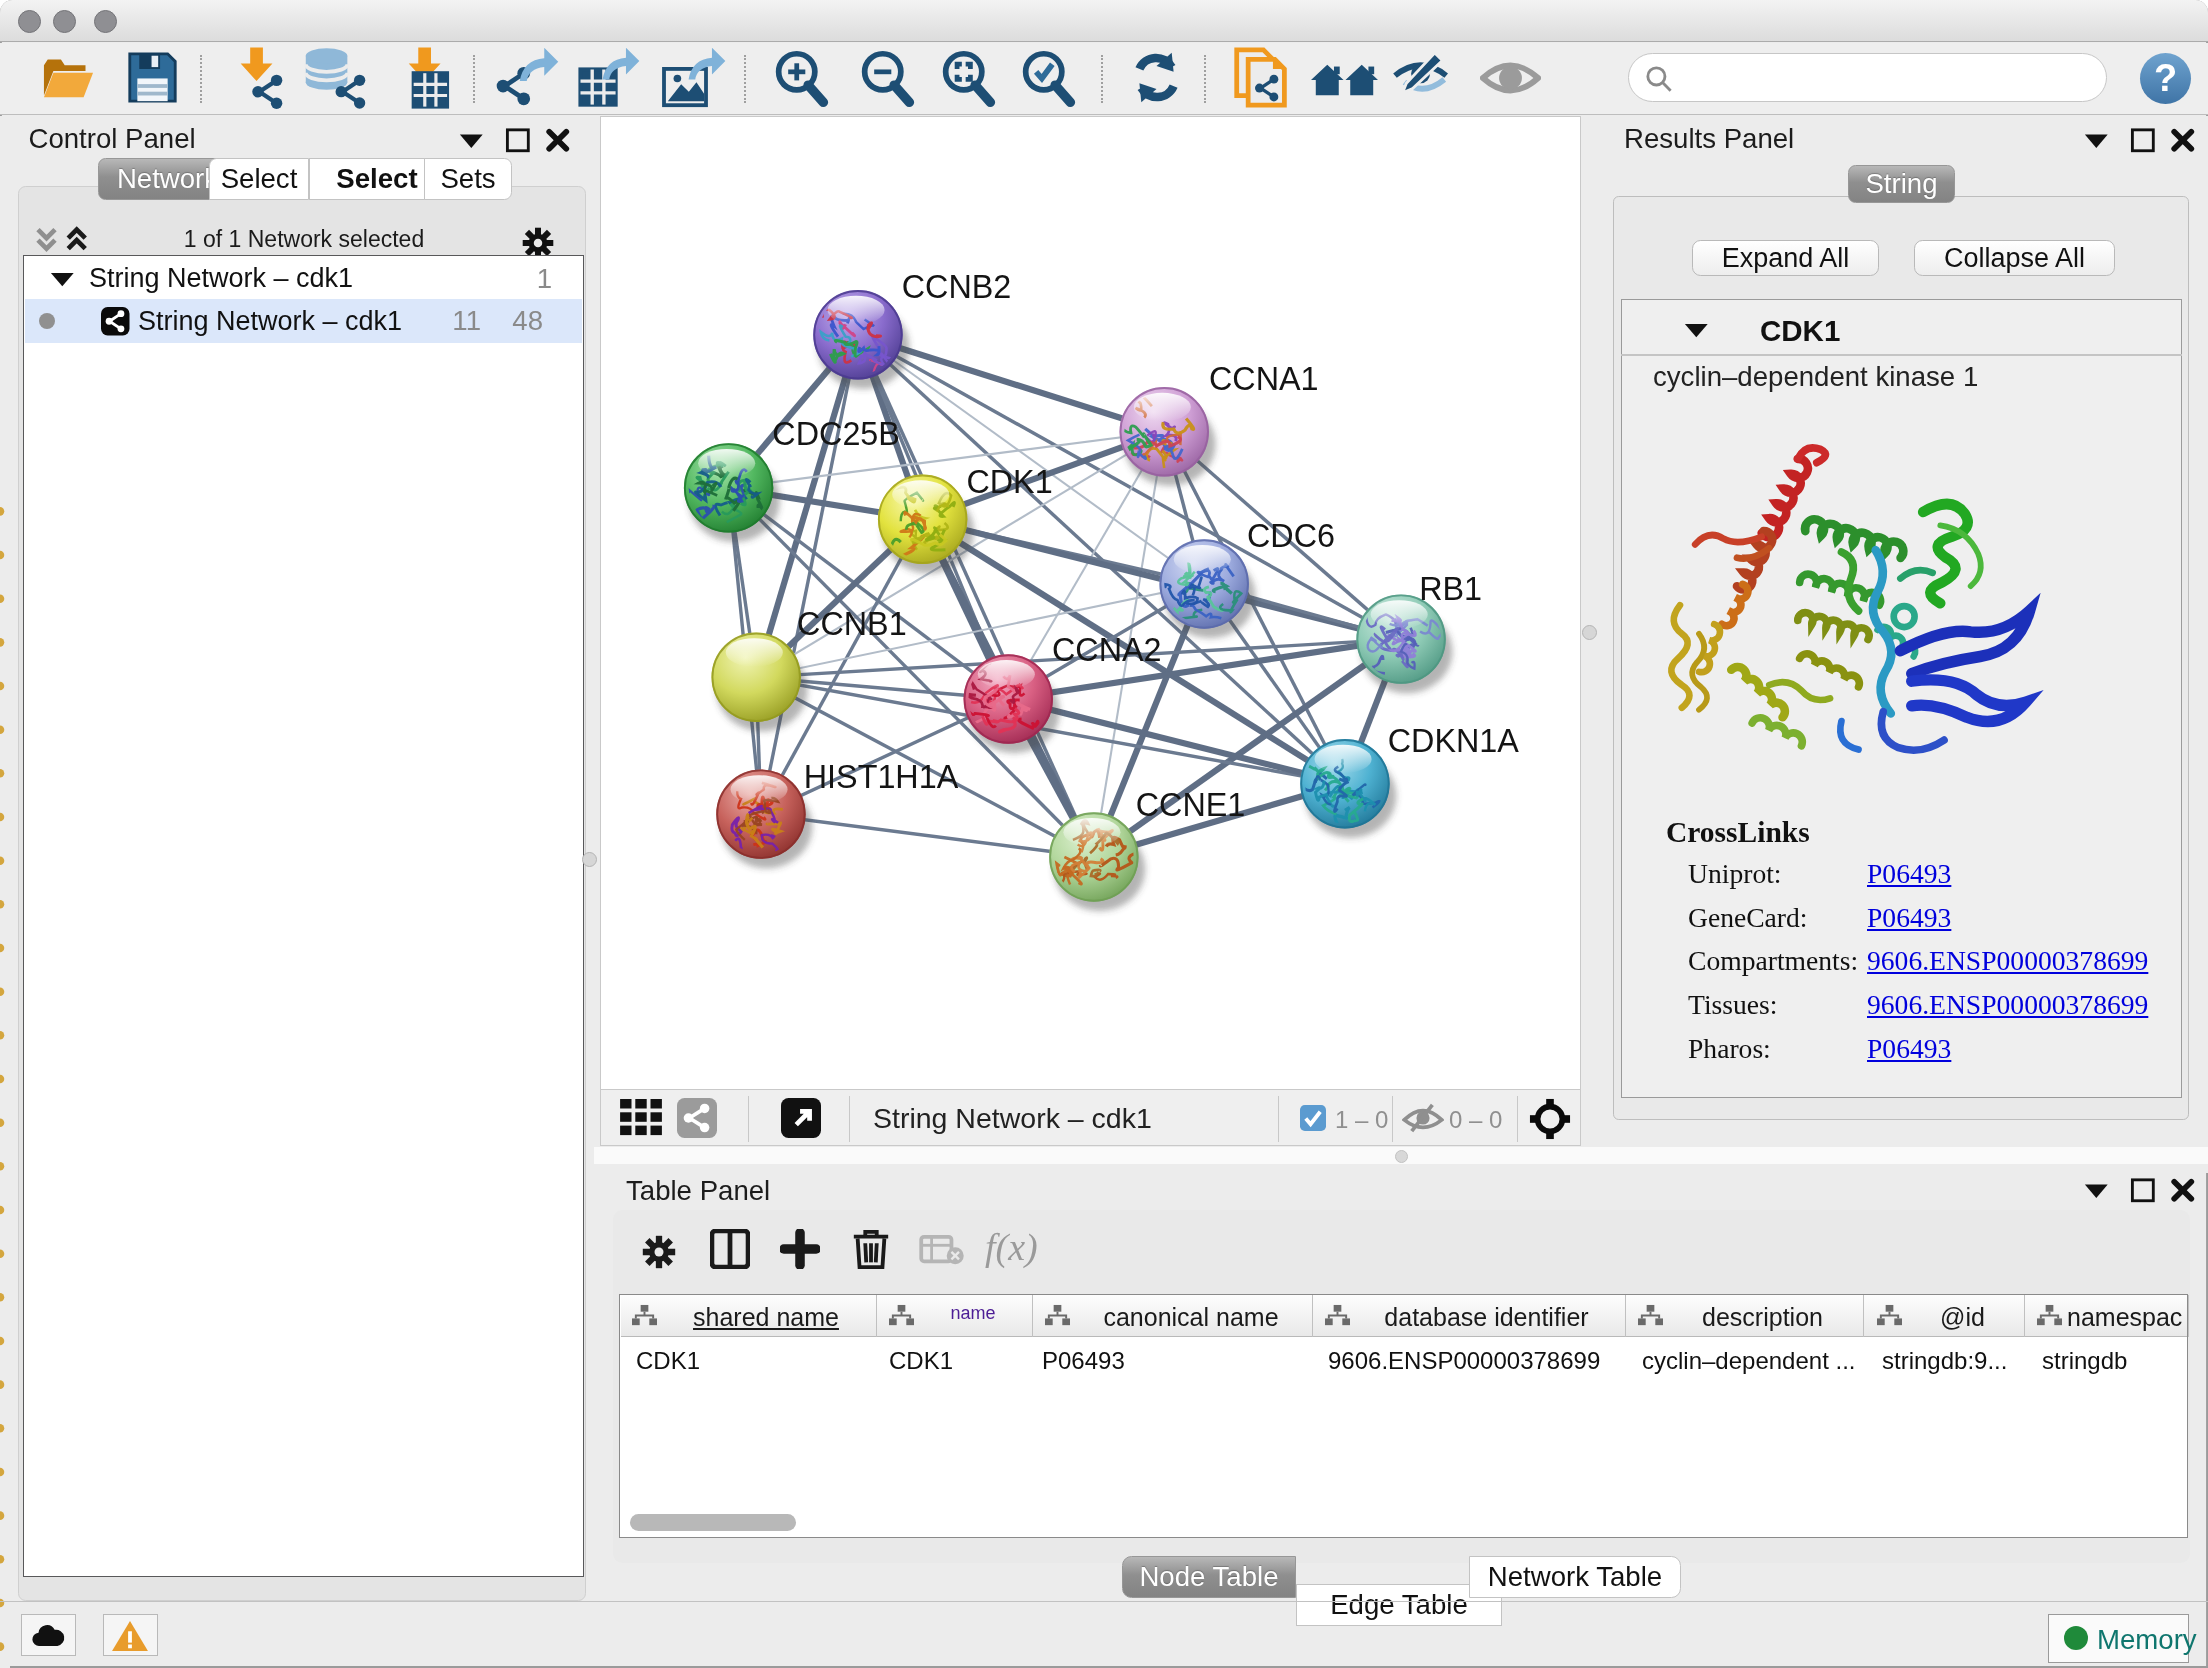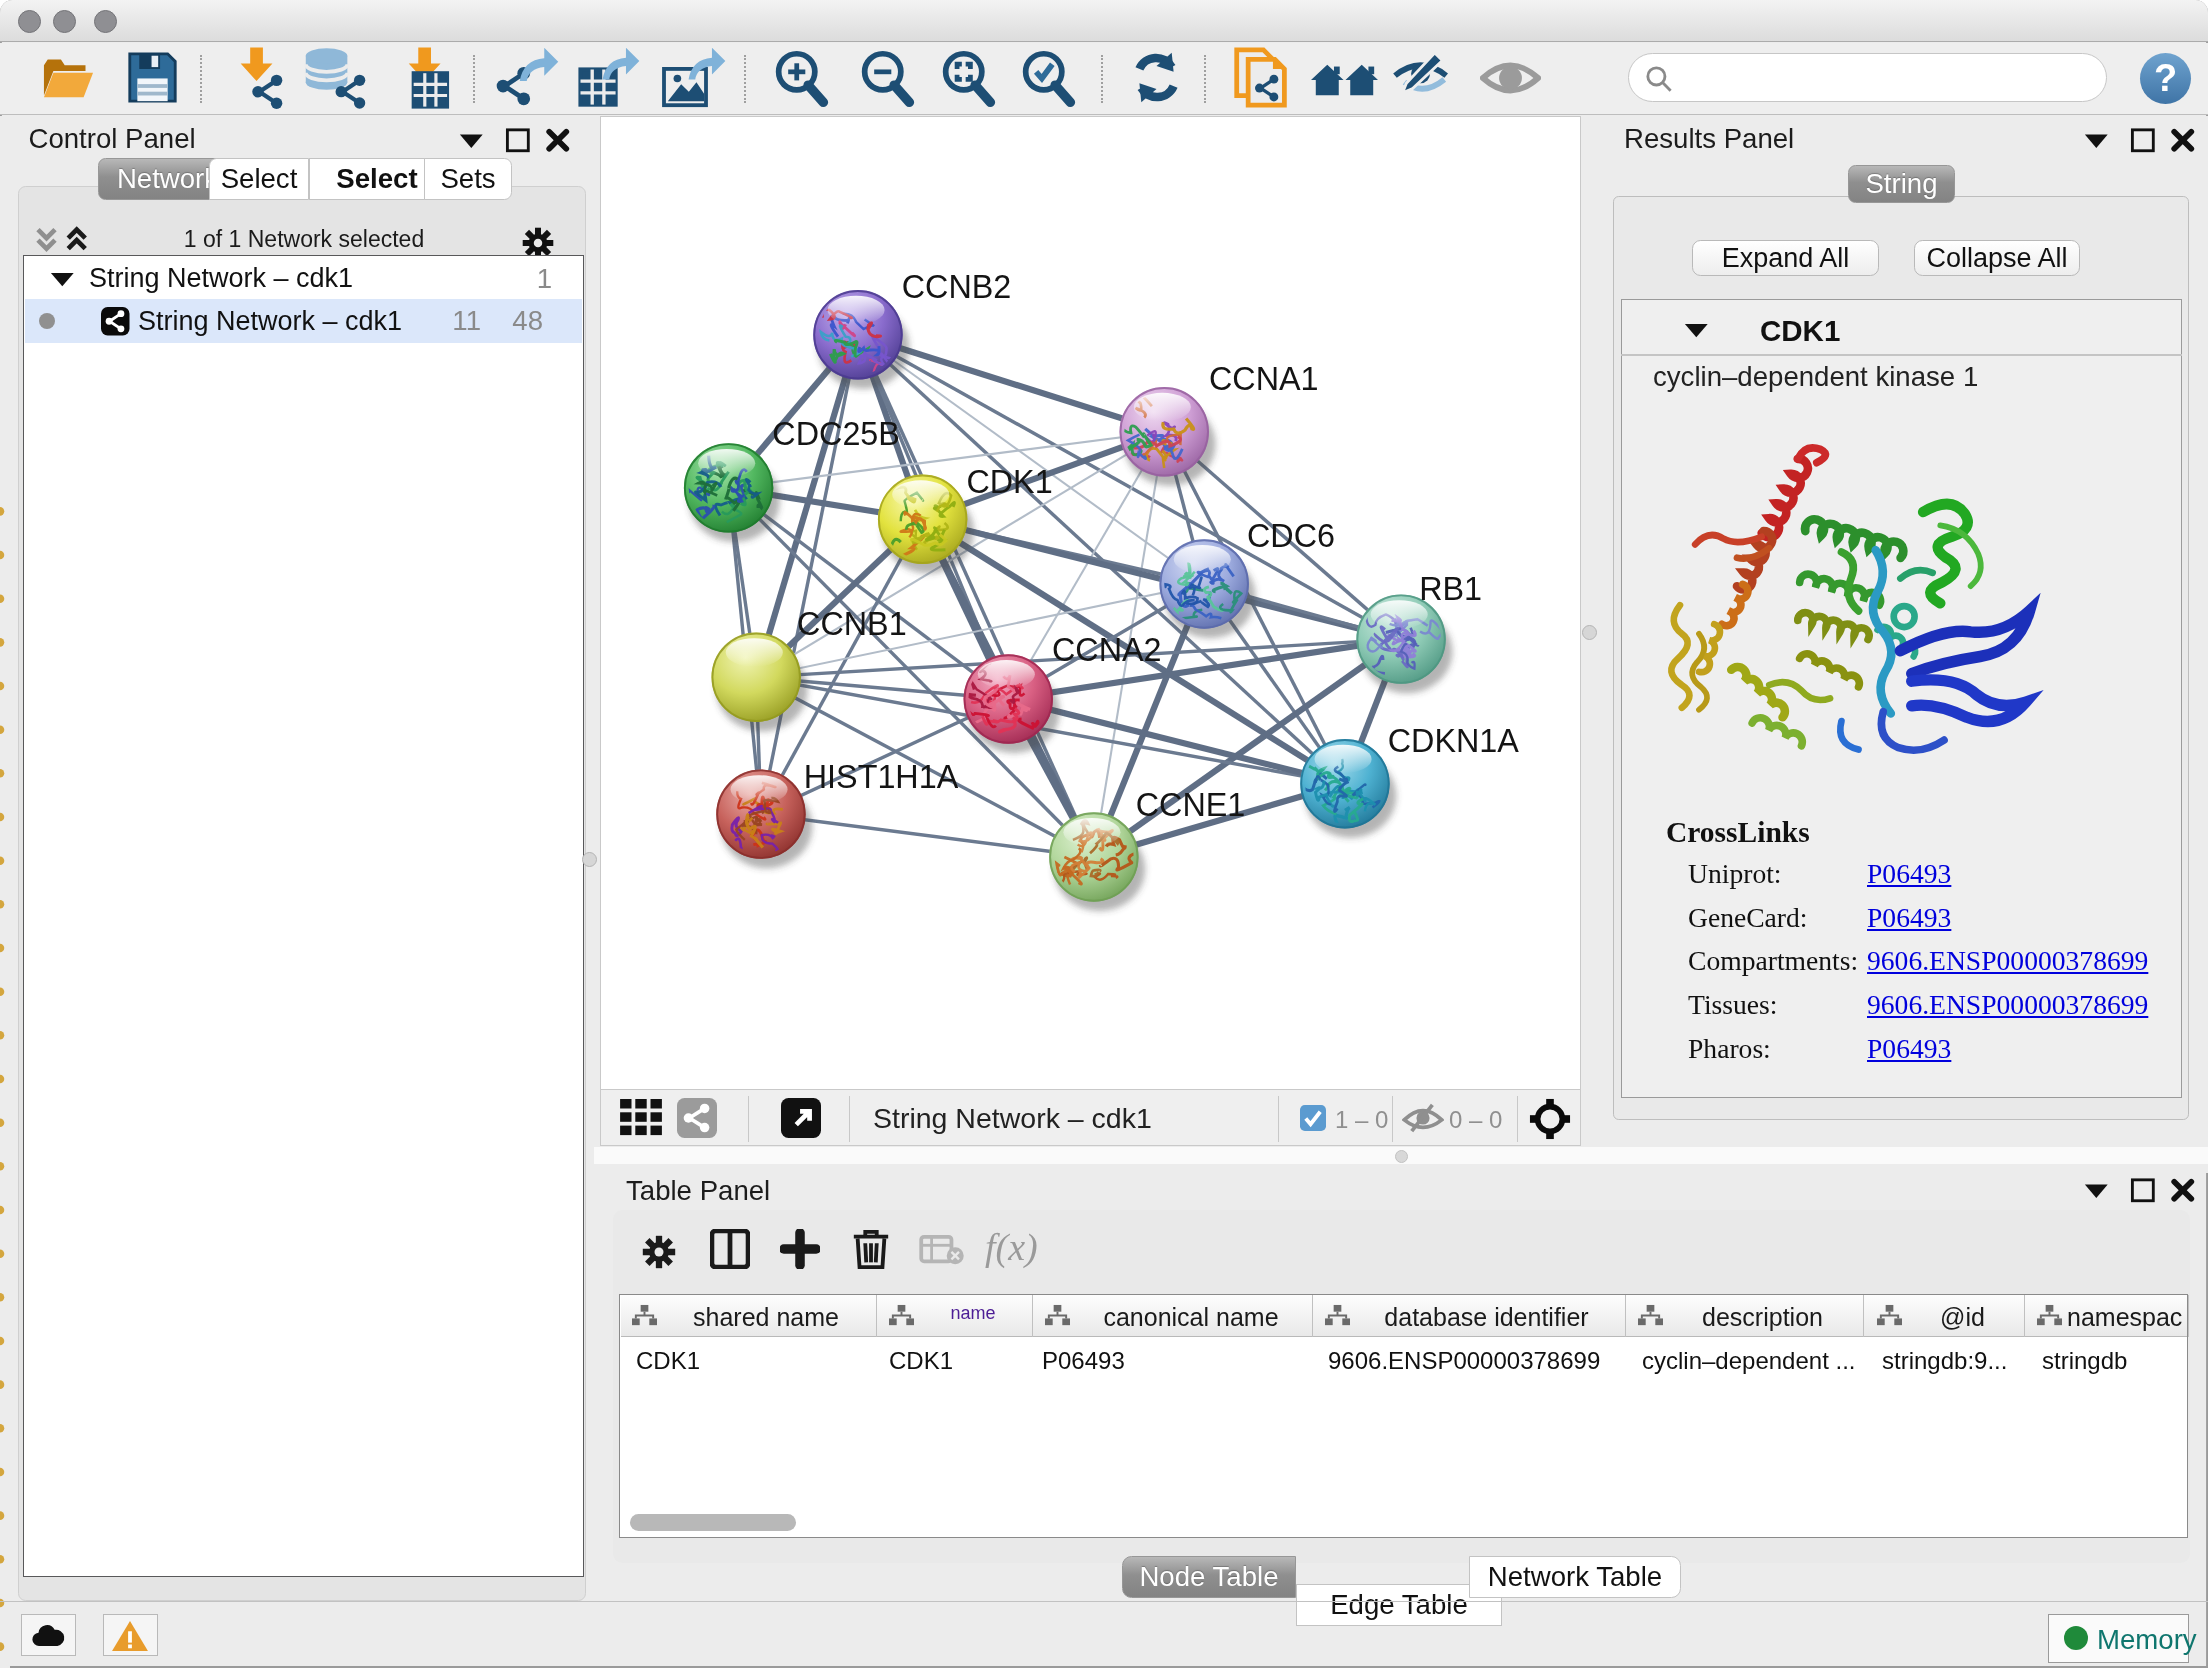--- a/index.html
+++ b/index.html
@@ -749,21 +749,21 @@
 <path d="M2 8 L26 8 L14 22 Z" fill="#111"></path>
 <rect x="52" y="3" width="22" height="22" fill="none" stroke="#111" stroke-width="3"></rect>
 <g stroke="#111" stroke-width="6" stroke-linecap="round">
         <line x1="96" y1="5" x2="114" y2="23"></line>
         <line x1="114" y1="5" x2="96" y2="23"></line>
       </g>
 </svg>
 <div class="abs" style="left:1613px;top:196px;width:576px;height:924px;background:#e9e9e9;border:1px solid #bdbdbd;border-radius:5.7px;"></div>
 <div class="tab tab-sel" style="left:1848px;top:165px;width:107px;height:38px;line-height:36px;border-radius:7.6px;">String</div>
 <div class="abs" style="left:1692px;top:240px;width:187px;height:36px;background:linear-gradient(#fff,#ededed);border:1px solid #b9b9b9;border-radius:8.6px;text-align:center;line-height:34px;font-size:27px;color:#111;">Expand All</div>
-<div class="abs" style="left:1914px;top:240px;width:166px;height:36px;background:linear-gradient(#fff,#ededed);border:1px solid #b9b9b9;border-radius:8.6px;text-align:center;line-height:34px;font-size:27px;color:#111;">Collapse All</div>
+<div class="abs" style="left:1914px;top:240px;width:201px;height:36px;background:linear-gradient(#fff,#ededed);border:1px solid #b9b9b9;border-radius:8.6px;text-align:center;line-height:34px;font-size:27px;color:#111;">Collapse All</div>
 <div class="abs" style="left:1621px;top:299px;width:561px;height:799px;background:#efefef;border:1px solid #9a9a9a;"></div>
 <svg class="abs" style="left:1683px;top:320px" width="28.5" height="23" viewBox="0 0 30 24">
       <path d="M2 4 L26 4 L14 18 Z" fill="#111"></path>
     </svg>
 <div class="abs" style="left:1760px;top:314px;font-size:29.5px;font-weight:700;color:#111;">CDK1</div>
 <div class="abs" style="left:1621px;top:354px;width:561px;height:1.9px;background:#c4c4c4;"></div>
 <div class="abs" style="left:1653px;top:361px;font-size:27.6px;color:#222;">cyclin–dependent kinase 1</div>
 <svg class="abs" style="left:1655px;top:438px" width="390" height="342" viewBox="0 0 410 360">
 <g fill="none" stroke-linecap="round">
 <path d="M150 22 a10 10 0 1 1 -7.6 15.6 a10 10 0 1 1 -7.6 15.6 a10 10 0 1 1 -7.6 15.6 a10 10 0 1 1 -7.6 15.6 a10 10 0 1 1 -7.6 15.6" fill="none" stroke="#c32323" stroke-width="9" stroke-linecap="round"></path>
@@ -866,21 +866,21 @@
 <div class="abs" style="left:631px;top:1304px;"><svg width="27" height="25" viewBox="0 0 28 26">
         <g fill="#6a6a6a">
           <rect x="10" y="1" width="8" height="7"></rect>
           <rect x="1" y="15" width="8" height="7"></rect>
           <rect x="19" y="15" width="8" height="7"></rect>
         </g>
         <g stroke="#6a6a6a" stroke-width="2" fill="none">
           <path d="M14 8 L14 12 M5 15 L5 12 L23 12 L23 15"></path>
         </g>
       </svg></div>
-<div class="abs" style="left:661px;top:1303px;width:210px;text-align:center;font-size:25px;color:#1a1a1a;white-space:nowrap;overflow:hidden;">shared name</div>
+<div class="abs" style="left:661px;top:1303px;width:210px;text-align:center;font-size:25px;color:#1a1a1a;white-space:nowrap;overflow:hidden;text-decoration:underline;">shared name</div>
     <div class="abs" style="left:877px;top:1295px;width:156px;height:42px;border-right:1px solid #c0c0c0;"></div>
 <div class="abs" style="left:888px;top:1304px;"><svg width="27" height="25" viewBox="0 0 28 26">
         <g fill="#6a6a6a">
           <rect x="10" y="1" width="8" height="7"></rect>
           <rect x="1" y="15" width="8" height="7"></rect>
           <rect x="19" y="15" width="8" height="7"></rect>
         </g>
         <g stroke="#6a6a6a" stroke-width="2" fill="none">
           <path d="M14 8 L14 12 M5 15 L5 12 L23 12 L23 15"></path>
         </g>

